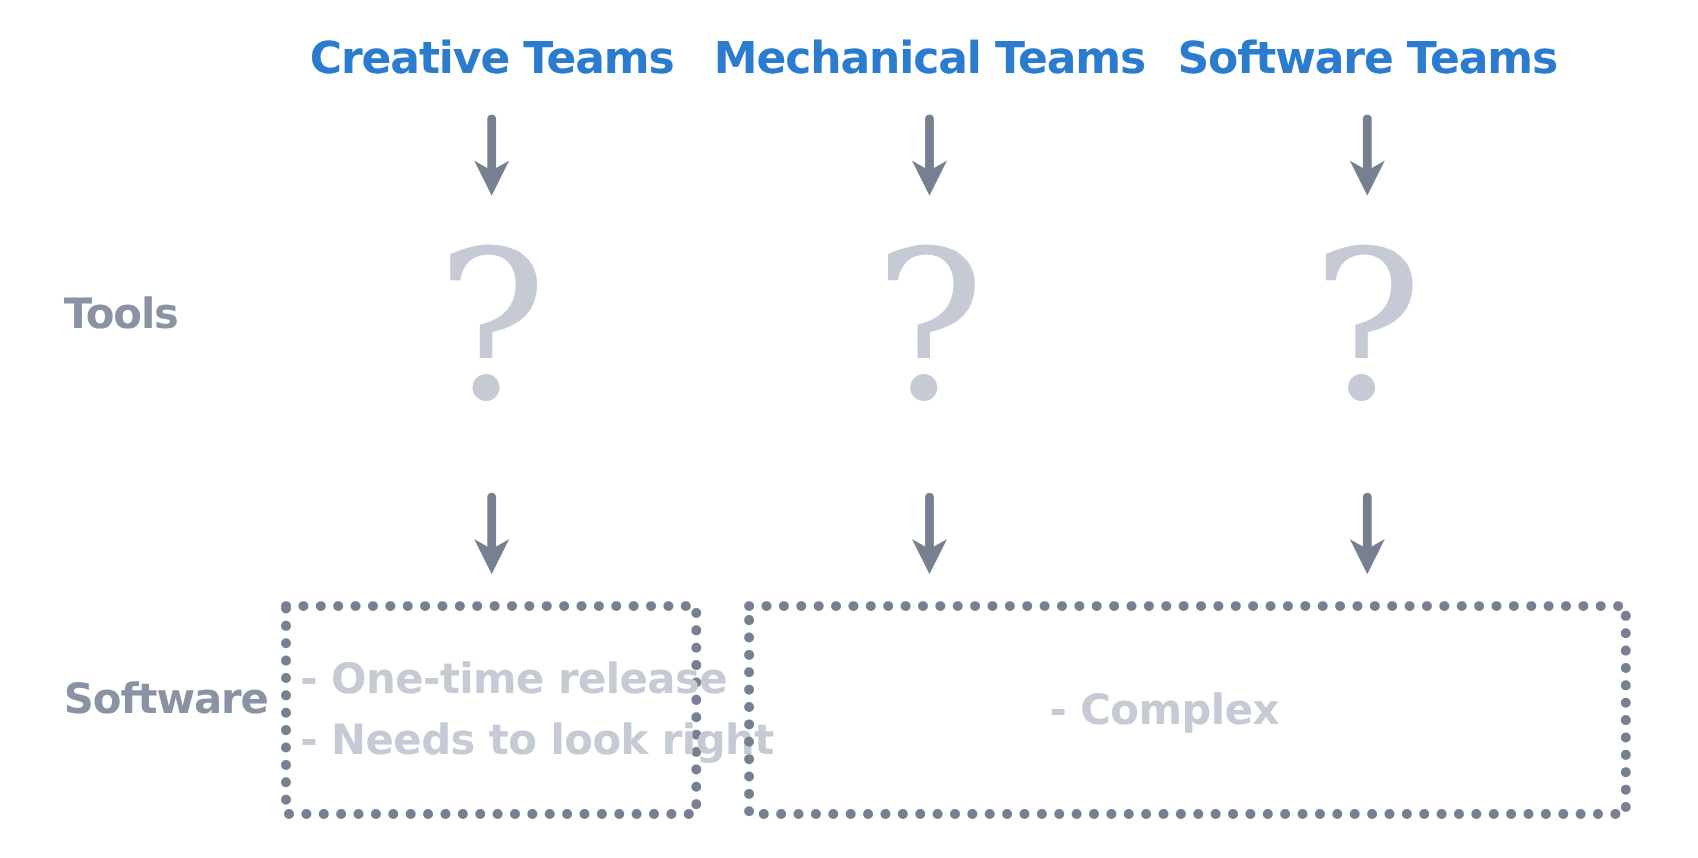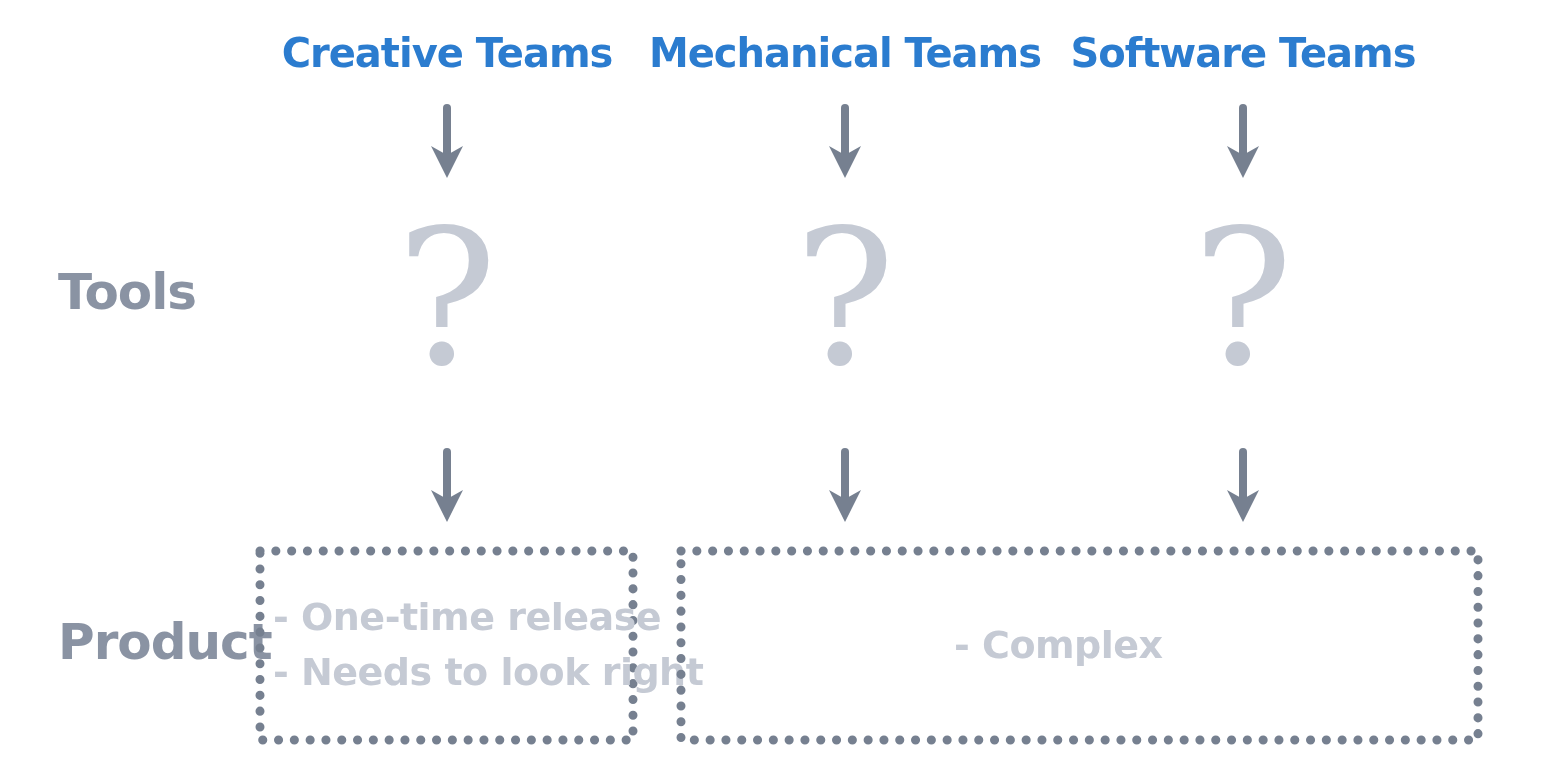--- a/index.html
+++ b/index.html
@@ -13,21 +13,21 @@
   html,body{background:var(--bg);}
   .canvas{
     position:relative;
     width:1544px;height:780px;
     background:var(--bg);
     font-family:"DejaVu Sans", sans-serif;
     overflow:hidden;
   }
   .row-label{
     position:absolute;left:58px;
-    font-size:50px;font-weight:bold;color:var(--label);
+    font-size:38px;font-weight:bold;color:var(--label);
     letter-spacing:-1px;
   }
   .row-label.tools{top:263px;}
   .row-label.product{top:613px;}
   .col-header{
     position:absolute;top:30px;width:420px;
     text-align:center;
     font-size:40px;font-weight:bold;color:var(--blue);
     letter-spacing:-1px;white-space:nowrap;
   }
@@ -62,21 +62,21 @@
   }
   .product-box.b0 .box-lines{padding-left:18px;}
   .product-box.b1 .box-lines{padding-left:278px;}
 </style>
 </head>
 <body>
 
 <div class="canvas">
 
   <div class="row-label tools">Tools</div>
-  <div class="row-label product">Product</div>
+  <div class="row-label product">Software</div>
 
   <div class="col-header c0">Creative Teams</div>
   <div class="col-header c1">Mechanical Teams</div>
   <div class="col-header c2">Software Teams</div>
 
   <svg class="arrow top c0" viewBox="0 0 44 78">
     <line x1="22" y1="4" x2="22" y2="50" stroke="#768090" stroke-width="8" stroke-linecap="round"></line>
     <path d="M6 42 L22 74 L38 42 L22 51 Z" fill="#768090"></path>
   </svg>
   <svg class="arrow top c1" viewBox="0 0 44 78">

